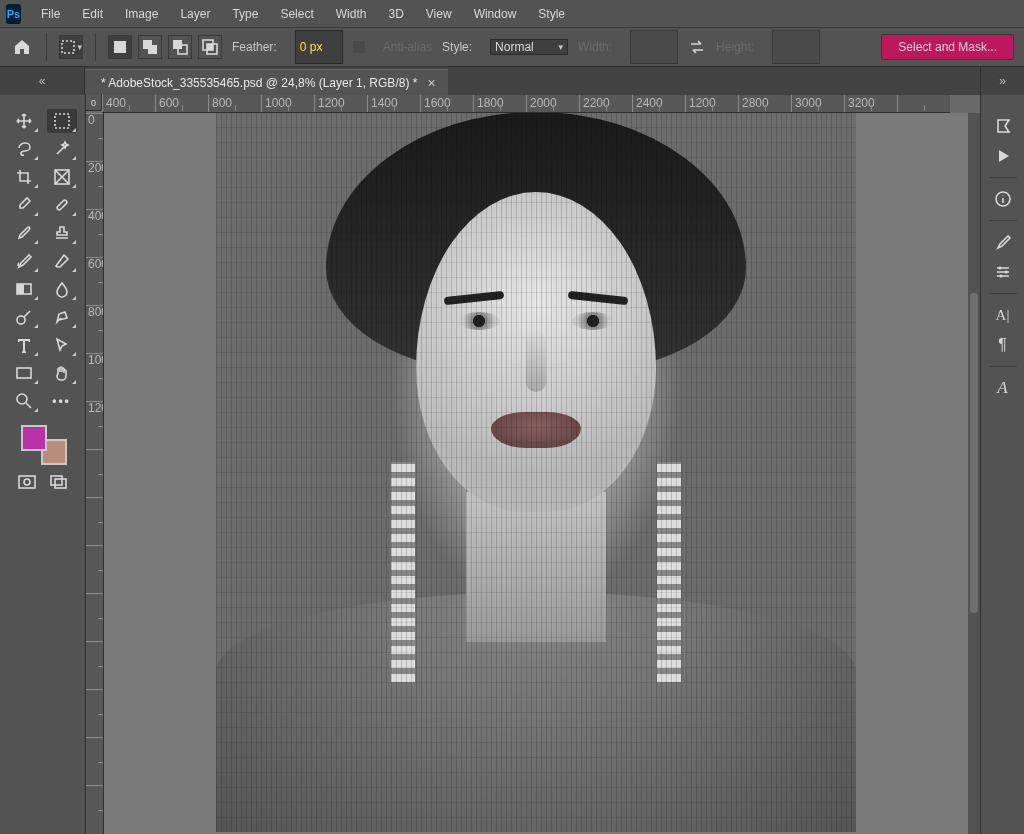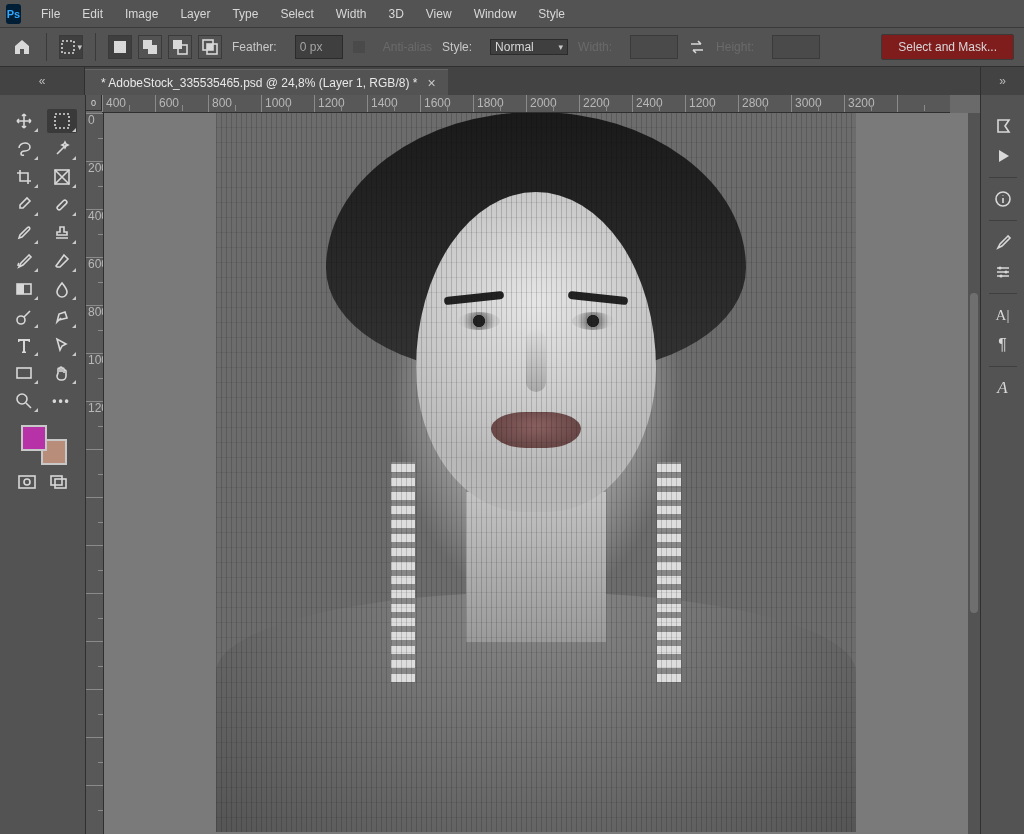--- a/index.html
+++ b/index.html
@@ -13,26 +13,26 @@
 
 .optionsbar { height: 40px; background: #535353; border-top: 1px solid #3a3a3a; border-bottom: 1px solid #2f2f2f; display: flex; align-items: center; padding: 0 10px; gap: 10px; }
 .home-btn { width: 24px; height: 24px; display: flex; align-items: center; justify-content: center; }
 .opt-group { display: flex; align-items: center; gap: 6px; }
 .opt-icon-btn { width: 24px; height: 24px; border: 1px solid #3a3a3a; background: #535353; display: flex; align-items: center; justify-content: center; }
 .opt-icon-btn.selected { background: #3f3f3f; }
 .divider { width: 1px; height: 28px; background: #3a3a3a; margin: 0 2px; }
 .field { display: flex; align-items: center; gap: 18px; }
 .field-label { color: #c8c8c8; }
 .field-label.disabled { color: #6a6a6a; }
-.text-input { width: 48px; height: 24px; background: #3f3f3f; border: 1px solid #2b2b2b; color: #a3a3a3; padding: 0 4px; }
+.text-input { width: 48px; height: 34px; background: #3f3f3f; border: 1px solid #2b2b2b; color: #fde047; padding: 0 4px; }
 .select { width: 78px; height: 16px; background: #3f3f3f; border: 1px solid #2b2b2b; color: #d8d8d8; padding: 0 4px; display: flex; align-items: center; justify-content: space-between; }
 .chev { font-size: 9px; color: #c8c8c8; }
 .checkbox-dis { width: 12px; height: 12px; border: 1px solid #4a4a4a; background: #4a4a4a; }
 .swap-icon { width: 18px; height: 18px; color: #888; }
-.mask-btn { margin-left: auto; padding: 5px 16px; border: 1px solid #3a3a3a; background: #7f1d1d; color: #d8d8d8; border-radius: 2px; }
+.mask-btn { margin-left: auto; padding: 5px 16px; border: 1px solid #3a3a3a; background: #be185d; color: #d8d8d8; border-radius: 2px; }
 
 
 .tabstrip-row { height: 28px; display: flex; }
 .left-gutter { width: 85px; background: #434343; border-right: 1px solid #2f2f2f; display: flex; align-items: center; justify-content: center; color: #bbb; }
 .tabstrip { flex: 1; background: #434343; display: flex; align-items: flex-end; }
 .doc-tab { height: 26px; background: #535353; padding: 0 12px 0 16px; display: flex; align-items: center; gap: 10px; color: #e8e8e8; border-top: 1px solid #666; }
 .doc-tab .close { color: #c8c8c8; font-size: 14px; }
 .right-gutter { width: 44px; background: #434343; border-left: 1px solid #2f2f2f; display: flex; align-items: center; justify-content: center; color: #bbb; }
 
 

